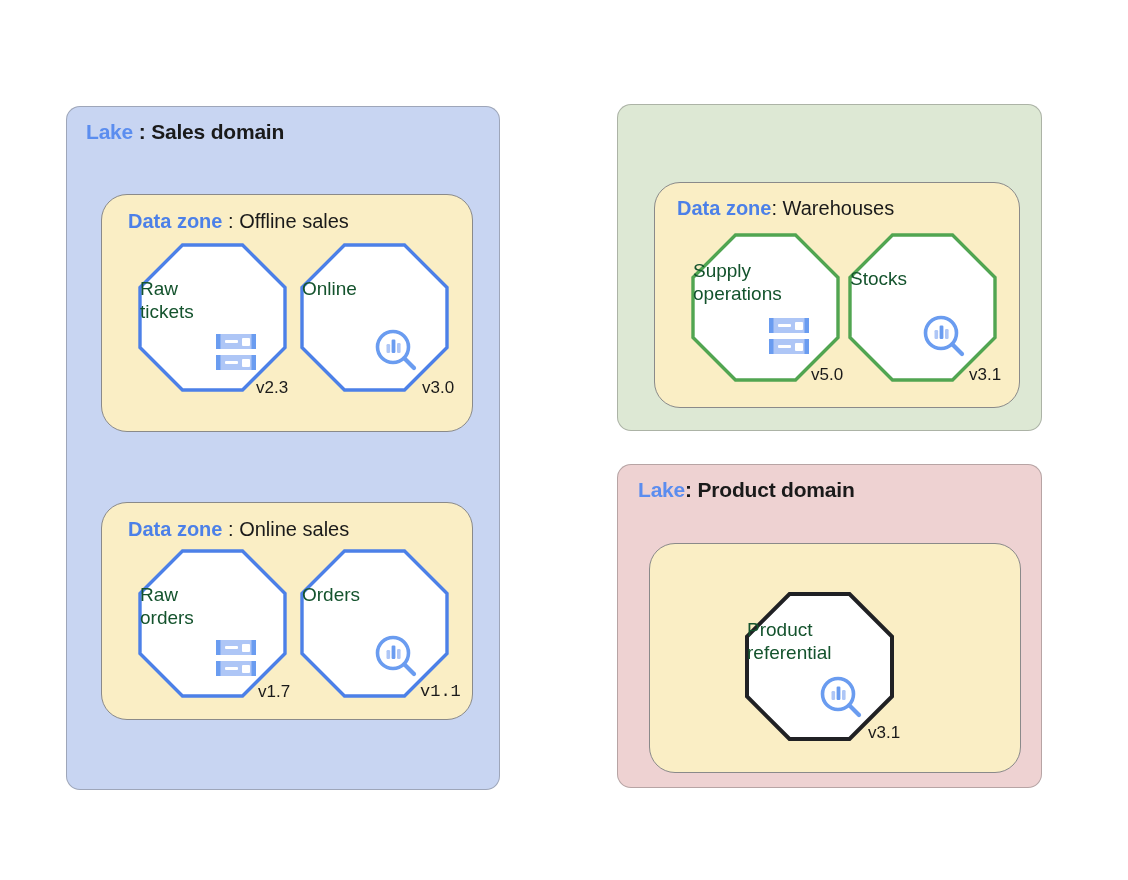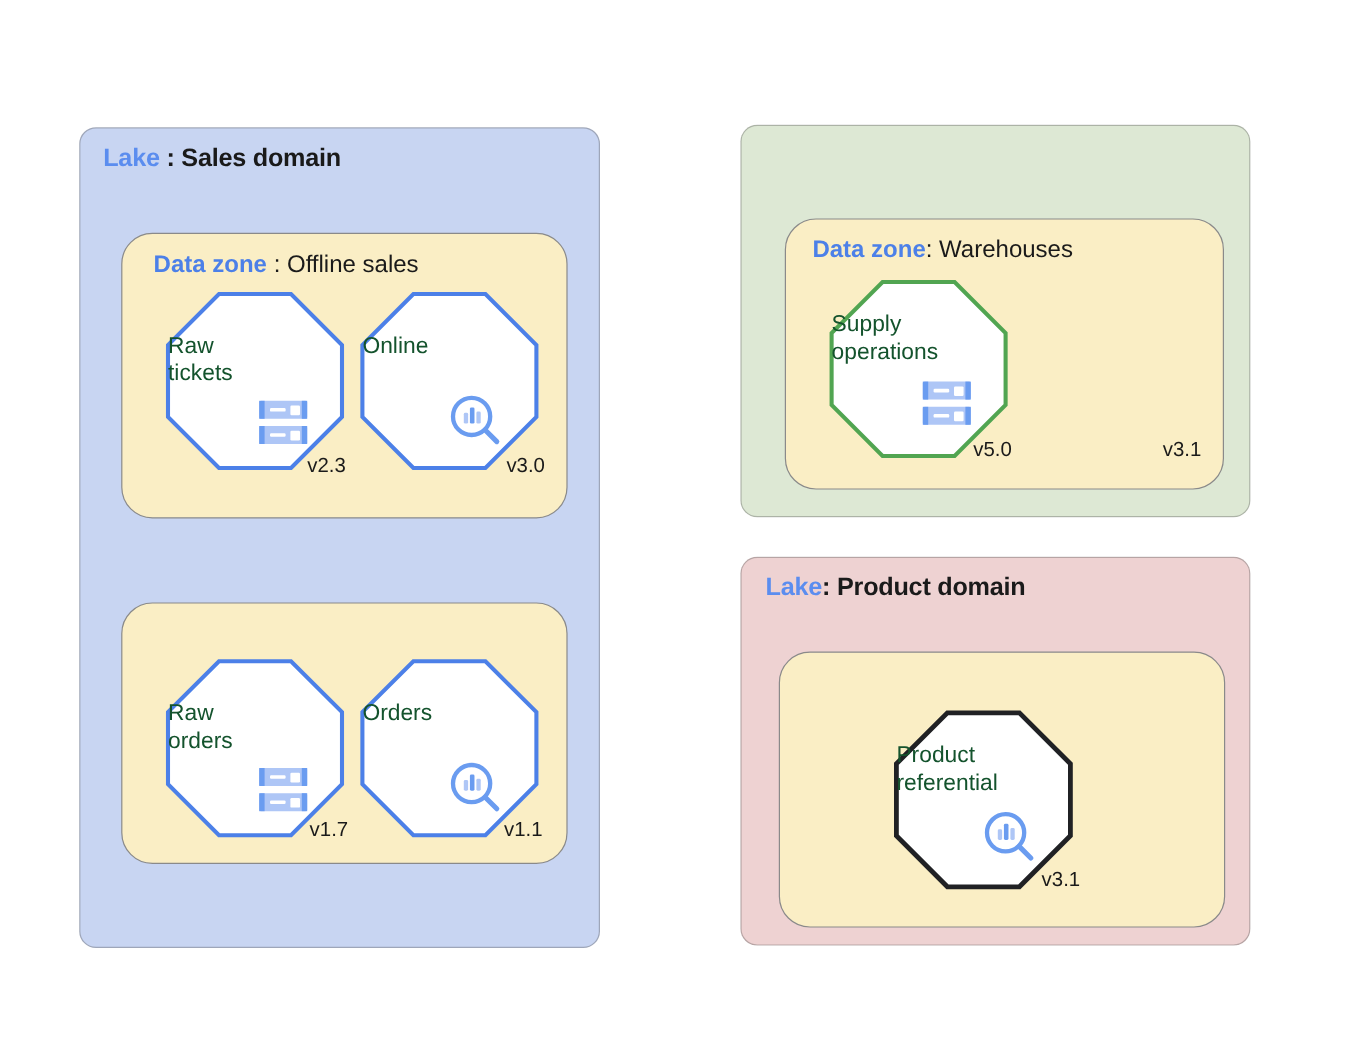--- a/index.html
+++ b/index.html
@@ -132,20 +132,21 @@
     <circle cx="18" cy="18" r="15.5" fill="none" stroke="#6a9cf0" stroke-width="3.6"></circle>
     <rect x="11.5" y="15" width="3.6" height="9" rx="1.2" fill="#aec6f6"></rect>
     <rect x="16.6" y="10.5" width="3.8" height="13.5" rx="1.2" fill="#6a9cf0"></rect>
     <rect x="22.0" y="14" width="3.6" height="10" rx="1.2" fill="#aec6f6"></rect>
     <line x1="29.3" y1="29.3" x2="39" y2="39" stroke="#6a9cf0" stroke-width="4.2" stroke-linecap="round"></line>
   </svg>
       </div>
     </div>
     <div class="node-version" style="left: 422px; top: 378px;">v3.0</div>
     <div class="zone" style="left: 101px; top: 502px; width: 372px; height: 218px;"></div>
+    <div class="zone-title" style="left: 128px; top: 518px;"><span class="kw">Data zone</span><span class="nm"> : </span><span class="nm">Online sales</span></div>
     <div class="node" style="left: 140px; top: 551px; width: 145px; height: 145px;">
       <svg width="145" height="145">
            <path d="M 42.485,0 L 102.515,0 L 145,42.485 L 145,102.515 L 102.515,145 L 42.485,145 L 0,102.515 L 0,42.485 Z" fill="#ffffff" stroke="#4c80e8" stroke-width="3.4" stroke-linejoin="miter"></path>
          </svg>
       <div class="node-label" style="top: 32px;">Raw
 orders</div>
       <div class="node-icon" style="top: 88px;">
         <svg width="46" height="40" viewBox="0 0 46 40">
     <g>
       <rect x="3" y="1" width="40" height="15" rx="1.5" fill="#aec6f6"></rect>
@@ -171,21 +172,21 @@
       <div class="node-icon" style="top: 84px;">
         <svg width="44" height="44" viewBox="0 0 44 44">
     <circle cx="18" cy="18" r="15.5" fill="none" stroke="#6a9cf0" stroke-width="3.6"></circle>
     <rect x="11.5" y="15" width="3.6" height="9" rx="1.2" fill="#aec6f6"></rect>
     <rect x="16.6" y="10.5" width="3.8" height="13.5" rx="1.2" fill="#6a9cf0"></rect>
     <rect x="22.0" y="14" width="3.6" height="10" rx="1.2" fill="#aec6f6"></rect>
     <line x1="29.3" y1="29.3" x2="39" y2="39" stroke="#6a9cf0" stroke-width="4.2" stroke-linecap="round"></line>
   </svg>
       </div>
     </div>
-    <div class="node-version" style="left: 420px; top: 682px;">v1.1</div>
+    <div class="node-version" style="left: 420px; top: 682px; font-family: Liberation Mono, monospace;">v1.1</div>
     <div class="lake" style="left: 617px; top: 104px; width: 425px; height: 327px; background: rgb(221, 232, 212);"></div>
     <div class="zone" style="left: 654px; top: 182px; width: 366px; height: 226px;"></div>
     <div class="zone-title" style="left: 677px; top: 197px;"><span class="kw">Data zone</span><span class="nm">: </span><span class="nm">Warehouses</span></div>
     <div class="node" style="left: 693px; top: 235px; width: 145px; height: 145px;">
       <svg width="145" height="145">
            <path d="M 42.485,0 L 102.515,0 L 145,42.485 L 145,102.515 L 102.515,145 L 42.485,145 L 0,102.515 L 0,42.485 Z" fill="#ffffff" stroke="#51a551" stroke-width="3.4" stroke-linejoin="miter"></path>
          </svg>
       <div class="node-label" style="top: 24px;">Supply
 operations</div>
       <div class="node-icon" style="top: 82px;">
@@ -199,20 +200,35 @@
       <rect x="3" y="22" width="40" height="15" rx="1.5" fill="#aec6f6"></rect>
       <rect x="3" y="22" width="4.5" height="15" fill="#6a9cf0"></rect>
       <rect x="38.5" y="22" width="4.5" height="15" fill="#6a9cf0"></rect>
       <rect x="12" y="28" width="13" height="3" rx="1" fill="#ffffff"></rect>
       <rect x="29" y="26" width="8" height="8" rx="1" fill="#ffffff"></rect>
     </g>
   </svg>
       </div>
     </div>
     <div class="node-version" style="left: 811px; top: 365px;">v5.0</div>
+    <div class="node" style="left: 850px; top: 235px; width: 145px; height: 145px;">
+      <svg width="145" height="145">
+           <path d="M 42.485,0 L 102.515,0 L 145,42.485 L 145,102.515 L 102.515,145 L 42.485,145 L 0,102.515 L 0,42.485 Z" fill="#ffffff" stroke="#51a551" stroke-width="3.4" stroke-linejoin="miter"></path>
+         </svg>
+      <div class="node-label" style="top: 32px;">Stocks</div>
+      <div class="node-icon" style="top: 80px;">
+        <svg width="44" height="44" viewBox="0 0 44 44">
+    <circle cx="18" cy="18" r="15.5" fill="none" stroke="#6a9cf0" stroke-width="3.6"></circle>
+    <rect x="11.5" y="15" width="3.6" height="9" rx="1.2" fill="#aec6f6"></rect>
+    <rect x="16.6" y="10.5" width="3.8" height="13.5" rx="1.2" fill="#6a9cf0"></rect>
+    <rect x="22.0" y="14" width="3.6" height="10" rx="1.2" fill="#aec6f6"></rect>
+    <line x1="29.3" y1="29.3" x2="39" y2="39" stroke="#6a9cf0" stroke-width="4.2" stroke-linecap="round"></line>
+  </svg>
+      </div>
+    </div>
     <div class="node-version" style="left: 969px; top: 365px;">v3.1</div>
     <div class="lake" style="left: 617px; top: 464px; width: 425px; height: 324px; background: rgb(238, 210, 210);"></div>
     <div class="lake-title" style="left: 638px; top: 478px;"><span class="kw">Lake</span><span class="nm">: </span><span class="nm">Product domain</span></div>
     <div class="zone" style="left: 649px; top: 543px; width: 372px; height: 230px;"></div>
     <div class="node" style="left: 747px; top: 594px; width: 145px; height: 145px;">
       <svg width="145" height="145">
            <path d="M 42.485,0 L 102.515,0 L 145,42.485 L 145,102.515 L 102.515,145 L 42.485,145 L 0,102.515 L 0,42.485 Z" fill="#ffffff" stroke="#202124" stroke-width="4" stroke-linejoin="miter"></path>
          </svg>
       <div class="node-label" style="top: 24px;">Product
 referential</div>

